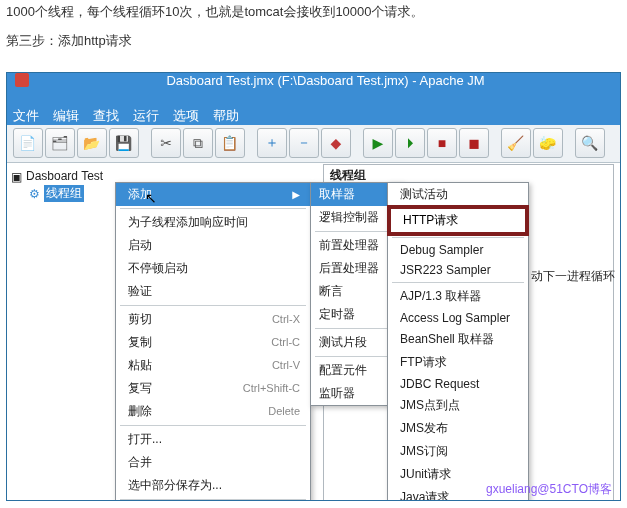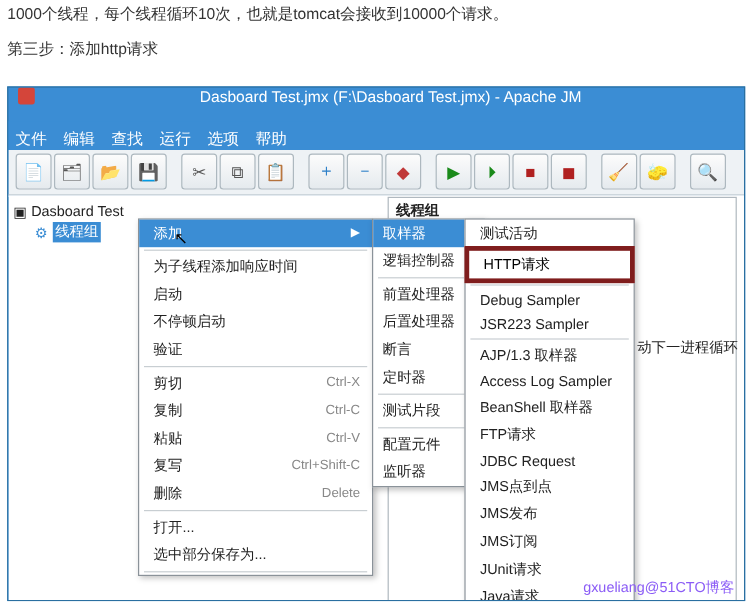--- a/index.html
+++ b/index.html
@@ -28,21 +28,21 @@
 .menu .mi.sel{background:#3b8dd4;color:#fff}
 .menu .sep{height:1px;background:#c8ced2;margin:2px 4px}
 .menu .sc{color:#888;font-size:11px;margin-left:24px}
 .menu .arr{color:#555;margin-left:16px;font-size:10px}
 .menu .mi.sel .arr,.menu .mi.sel .sc{color:#fff}
 .m1{left:108px;top:18px;width:196px}
 .m2{left:303px;top:18px;width:94px}
 .m2 .mi{padding:3px 8px}
 .m3{left:380px;top:18px;width:142px}
 .m3 .http{border:4px solid #7f1d1d;background:#fff;color:#000;margin:-1px}
-.rightpanel{position:absolute;left:524px;top:117px;font-size:12px;color:#222}
+.rightpanel{position:absolute;left:524px;top:104px;font-size:12px;color:#222}
 .chk{display:inline-block;width:12px;height:12px;border:1px solid #888;vertical-align:middle;margin-right:3px}
 .f{position:absolute;left:434px;font-size:12px;color:#222;display:flex;align-items:center;gap:3px}
 .watermark{position:absolute;bottom:3px;right:8px;color:#8b5cf6;font-size:12px;z-index:1}
 </style>
 </head>
 <body>
 
 <div class="intro">
   <p>1000个线程，每个线程循环10次，也就是tomcat会接收到10000个请求。</p>
   <p>第三步：添加http请求</p>
@@ -157,20 +157,23 @@
         </div>
       <div class="mi">
           <span>删除</span>
           <span class="sc">Delete</span>
         </div>
       <div class="sep"></div>
       <div class="mi">
           <span>打开...</span>
         </div>
       <div class="mi">
+          <span>合并</span>
+        </div>
+      <div class="mi">
           <span>选中部分保存为...</span>
         </div>
       <div class="sep"></div>
 
     </div>
 
     <div class="menu m2">
       <div class="mi sel">
           <span>取样器</span>
           <span class="arr">▶</span>

